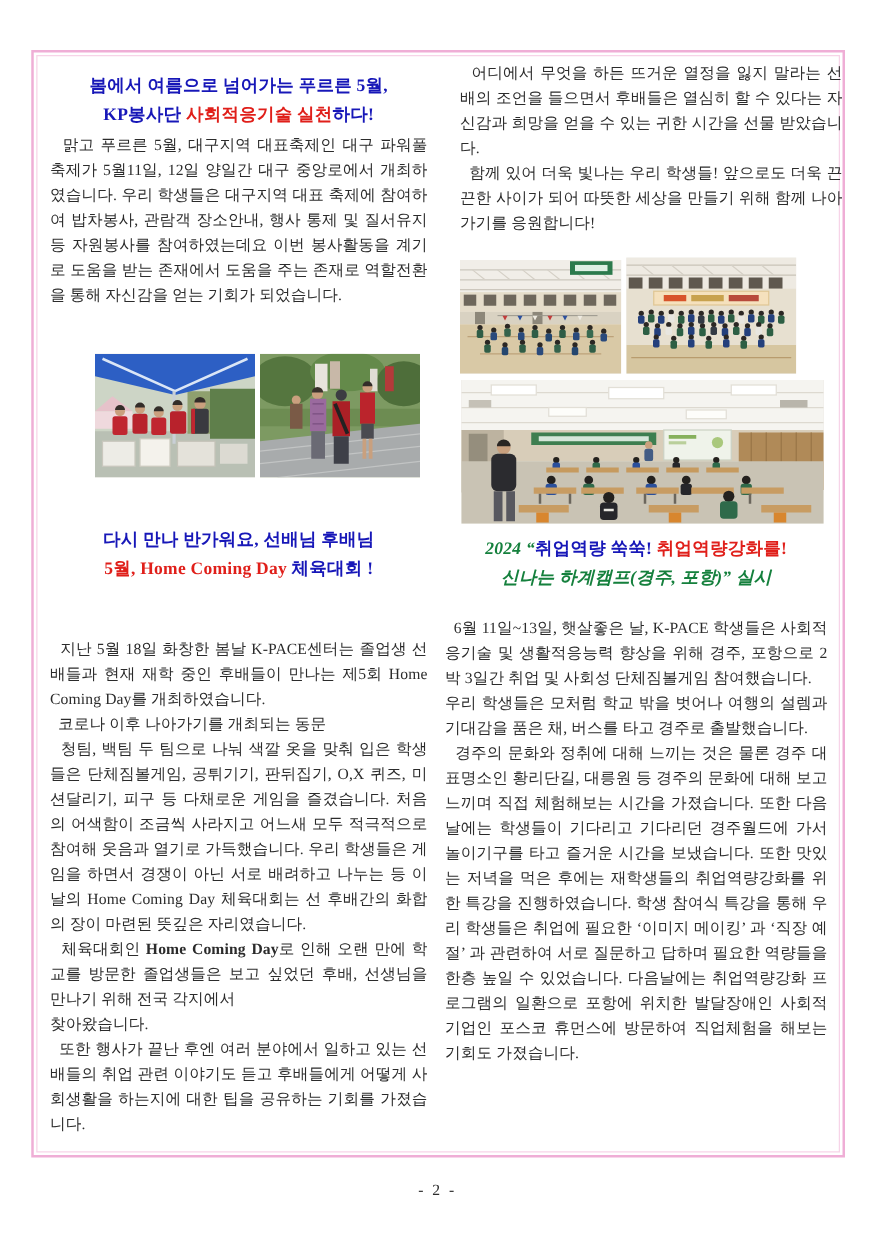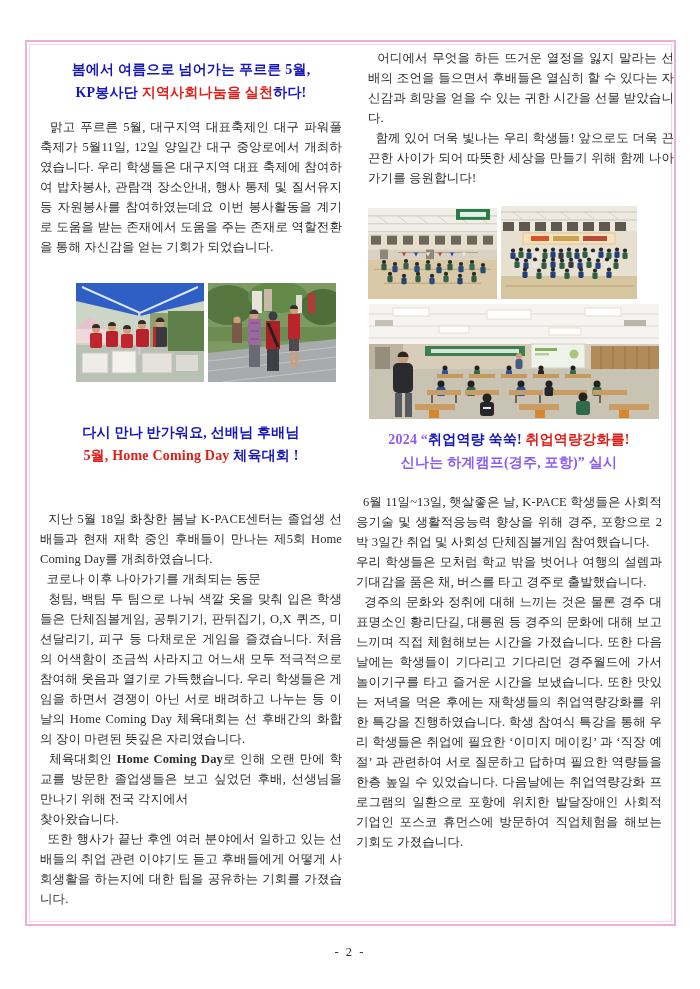--- a/index.html
+++ b/index.html
@@ -8,29 +8,29 @@
     font-family:"Liberation Serif","DejaVu Serif",serif;overflow:hidden;
   }
   .abs{position:absolute;box-sizing:border-box;}
   .frame{position:absolute;left:25px;top:40px;width:651px;height:886px;
     border:2px solid var(--border_pink_outer,#efaed6);box-sizing:border-box;}
   .frame-inner{position:absolute;inset:2px;border:1px solid var(--border_pink_inner,#f7d4e8);}
   .headline{font-weight:700;font-size:14px;line-height:23px;text-align:center;letter-spacing:0.2px;}
   .hl{white-space:nowrap;}
   .c-blue{color:var(--heading_blue,#1717b8);}
   .c-red{color:var(--heading_red,#e01f1a);}
-  .c-black{color:#8b5cf6;}
+  .c-black{color:#15803d;font-style:italic;}
   .bodytext{font-size:12.5px;line-height:20px;color:var(--body_text,#2b2b2b);
     text-align:justify;letter-spacing:0.1px;}
   .bodytext p{margin:0;white-space:pre-wrap;}
   .b{font-weight:700;}
   .photo{position:absolute;margin:0;padding:0;background:#eeece6;overflow:hidden;}
   .photo svg{display:block;width:100%;height:100%;}
   .h-left1{left:40px;top:58px;width:302px;}
-  .body-left1{left:40px;top:117px;width:302px;}
+  .body-left1{left:40px;top:106px;width:302px;}
   .photo-a{left:76px;top:283px;width:128px;height:99px;}
   .photo-b{left:208px;top:283px;width:128px;height:99px;}
   .h-left2{left:40px;top:421px;width:302px;text-align:center;}
   .body-left2{left:40px;top:477px;width:302px;margin-top:32px;}
   .body-right1{left:356px;top:48px;width:306px;margin-left:12px;}
   .photo-c{left:368px;top:208px;width:129px;height:91px;}
   .photo-d{left:501px;top:206px;width:136px;height:93px;}
   .photo-e{left:369px;top:304px;width:290px;height:115px;}
   .h-right{left:356px;top:428px;width:306px;}
   .body-right2{left:356px;top:492px;width:306px;}
@@ -50,21 +50,21 @@
 </svg>
 
 <div class="page">
 
   <div class="frame">
     <div class="frame-inner"></div>
   </div>
 
   <header class="abs h-left1 headline">
     <div class="hl"><span class="c-blue">봄에서 여름으로 넘어가는 푸르른 5월,</span></div>
-    <div class="hl"><span class="c-blue">KP봉사단 </span><span class="c-red">지역사회나눔을 실천</span><span class="c-blue">하다!</span></div>
+    <div class="hl"><span class="c-blue">KP봉사단 </span><span class="c-red">사회적응기술 실천</span><span class="c-blue">하다!</span></div>
   </header>
 
   <div class="abs body-left1 bodytext">
     <p>  맑고 푸르른 5월, 대구지역 대표축제인 대구 파워풀 축제가 5월11일, 12일 양일간 대구 중앙로에서 개최하였습니다. 우리 학생들은 대구지역 대표 축제에 참여하여 밥차봉사, 관람객 장소안내, 행사 통제 및 질서유지 등 자원봉사를 참여하였는데요 이번 봉사활동을 계기로 도움을 받는 존재에서 도움을 주는 존재로 역할전환을 통해 자신감을 얻는 기회가 되었습니다.</p>
   </div>
 
   <figure class="photo photo-a" aria-label="Volunteers in red shirts at a festival booth under a blue canopy tent">
     <svg viewBox="0 0 128 99" preserveAspectRatio="none">
       <rect width="128" height="99" fill="#cdd5c6"></rect>
       <rect y="62" width="128" height="37" fill="#b9c0b4"></rect>

